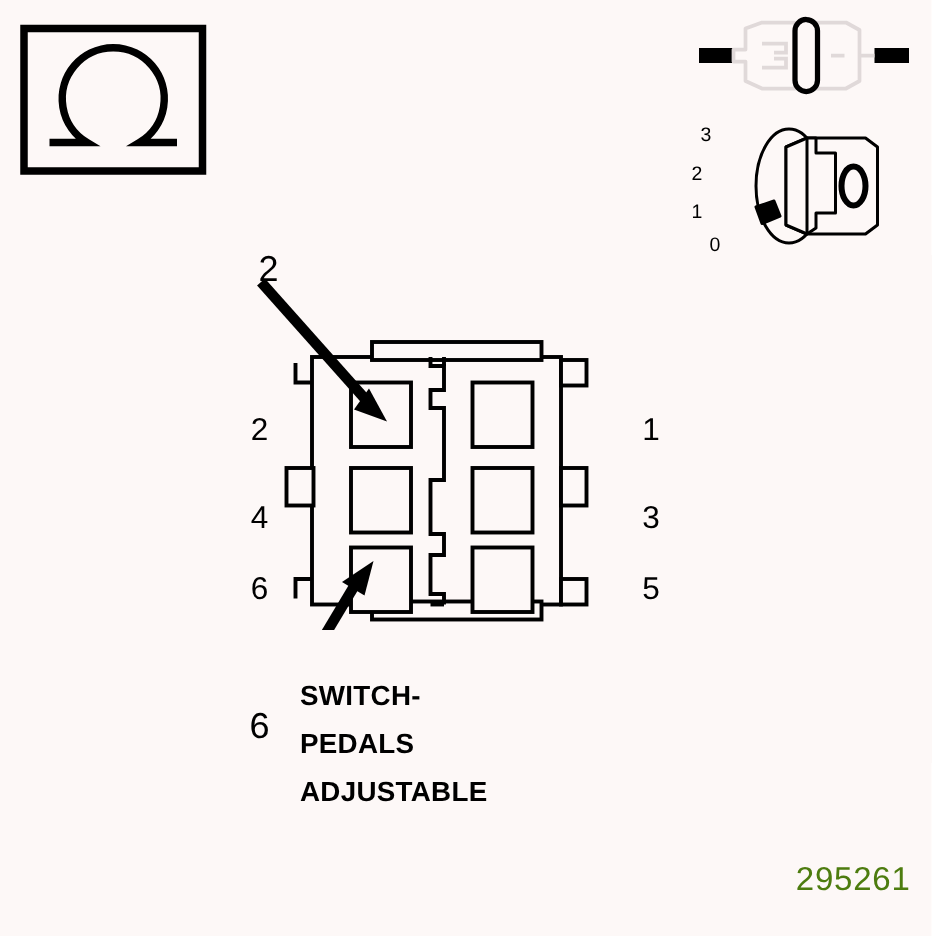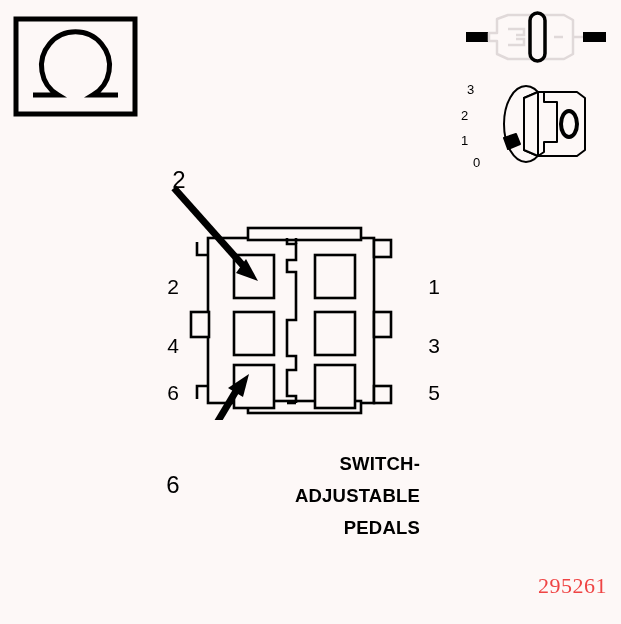--- a/index.html
+++ b/index.html
@@ -75,38 +75,38 @@
   #pin-5 { left: 421px; top: 382px; }
 
   #callout-2 { left: 166px; top: 168px; }
   #callout-6 { left: 160px; top: 473px; }
 
   
   #component-caption {
     left: 200px;
     top: 448px;
     width: 220px;
-    text-align: right;
+    text-align: left;
     font-size: 18.5px;
     font-weight: bold;
     color: #000000;
     line-height: 32px;
     letter-spacing: 0.2px;
     font-family: "Liberation Sans", sans-serif;
   }
   #component-caption div { white-space: nowrap; }
 
   
   #figure-number {
     right: 14px;
     top: 573px;
     font-size: 22px;
-    color: #ef4444;
+    color: #4d7c0f;
     letter-spacing: 0.5px;
-    font-family: Liberation Serif, serif;
+    font-family: Liberation Sans, sans-serif;
   }
 
   
   .scale-label {
     position: absolute;
     font-size: 13px;
     color: #000000;
     font-family: "Liberation Sans", sans-serif;
     line-height: 1;
   }
@@ -215,19 +215,19 @@
 
   <div class="abs pin-label" id="pin-1">1</div>
   <div class="abs pin-label" id="pin-3">3</div>
   <div class="abs pin-label" id="pin-5">5</div>
 
   <div class="abs callout-label" id="callout-2">2</div>
   <div class="abs callout-label" id="callout-6">6</div>
 
   <div class="abs" id="component-caption">
     <div>SWITCH-</div>
+    <div>PEDALS</div>
     <div>ADJUSTABLE</div>
-    <div>PEDALS</div>
   </div>
 
   <div class="abs" id="figure-number">295261</div>
 
 </div>
 
 </body></html>

